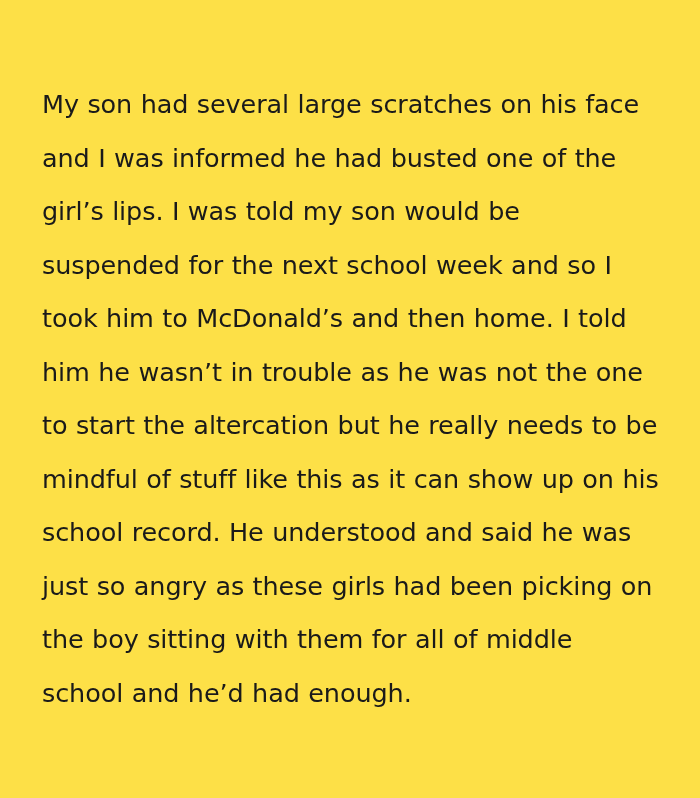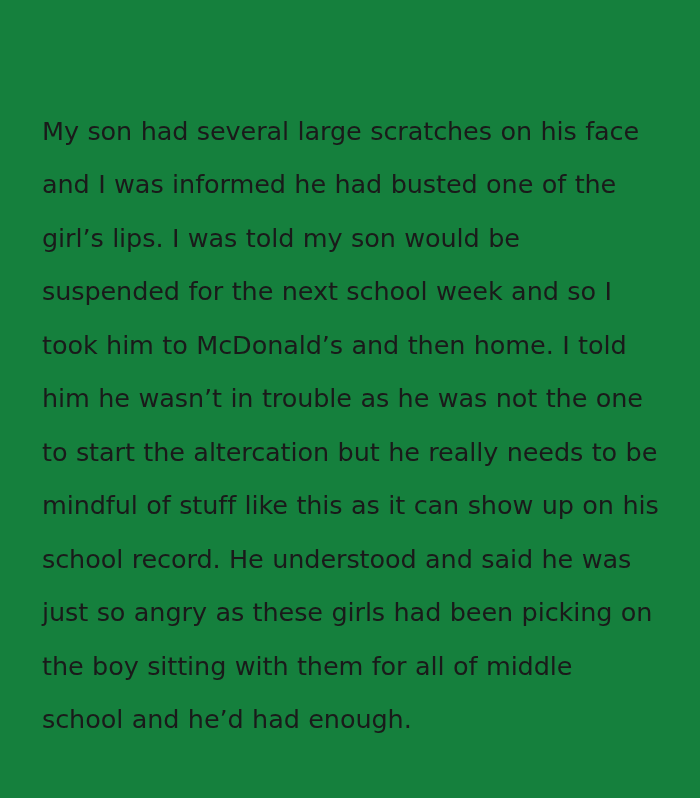--- a/index.html
+++ b/index.html
@@ -10,25 +10,25 @@
     width: 700px;
     height: 798px;
     background: #f7f7f7;
     font-family: "DejaVu Sans", sans-serif;
     overflow: hidden;
   }
   .page {
     box-sizing: border-box;
     width: 700px;
     height: 798px;
-    background: #15803d;
+    background: #fde047;
     padding: 26px 40px 26px 42px;
     display: flex;
     flex-direction: column;
-    justify-content: flex-end;
+    justify-content: center;
   }
   .text-block {
     color: #1a1a1a;
     font-size: 25.5px;
     line-height: 53.5px;
     letter-spacing: -0.1px;
     word-spacing: 0.5px;
     text-align: left;
     white-space: pre-wrap;
   }

